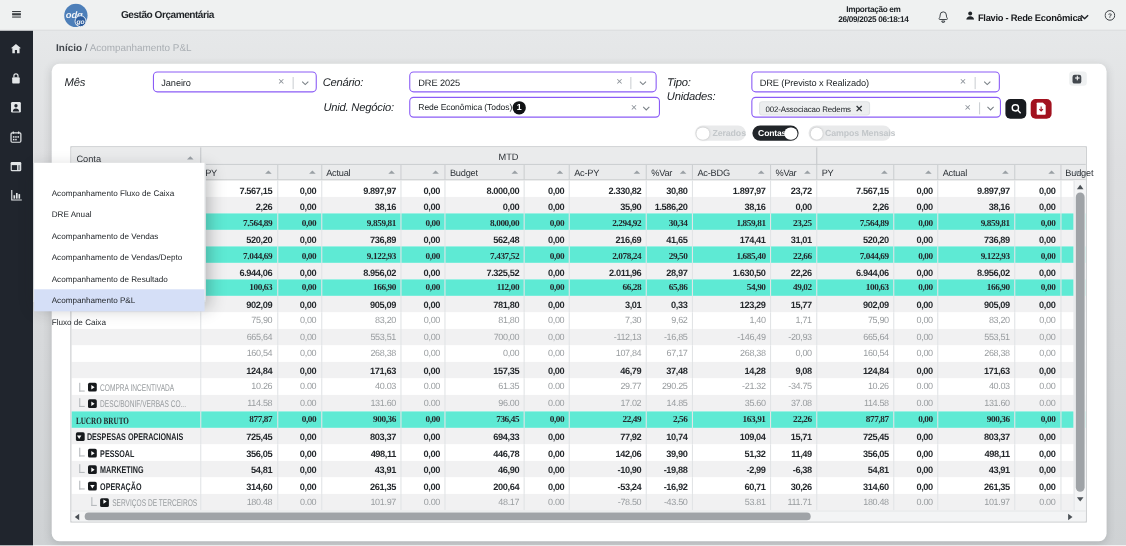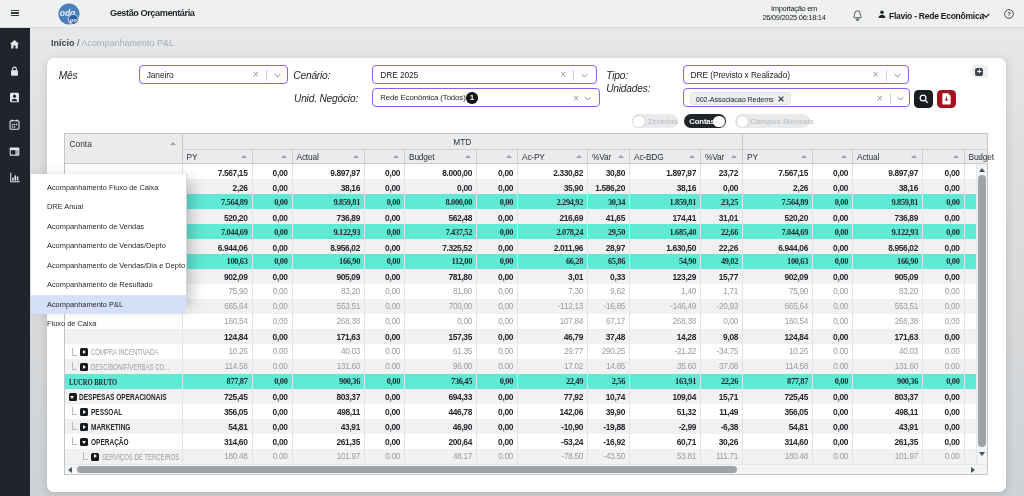--- a/index.html
+++ b/index.html
@@ -6,21 +6,21 @@
 html,body{width:1024px;height:496px;overflow:hidden;font-family:"Liberation Sans",sans-serif;}
 body{position:relative;background:#fff;}
 #stage{position:absolute;inset:0;width:1024px;height:496px;}
 .abs{position:absolute;}
 
 
 #nav{position:absolute;left:0;top:0;width:1024px;height:28px;background:#eff1f1;border-bottom:1px solid #d9dbdc;}
 #ham{position:absolute;left:11px;top:10px;width:7.5px;height:6.5px;}
 #ham i{display:block;height:1.2px;background:#383c40;margin-bottom:1.3px;}
 #brand{position:absolute;left:110px;top:8px;font-size:9.2px;font-weight:bold;letter-spacing:-0.45px;color:#1f2327;}
-#imp{position:absolute;right:200px;top:4px;width:120px;text-align:center;font-size:7.5px;letter-spacing:-0.3px;font-weight:normal;color:#212529;line-height:9px;}
+#imp{position:absolute;right:200px;top:4px;width:120px;text-align:center;font-size:7.5px;letter-spacing:-0.3px;font-weight:bold;color:#212529;line-height:9px;}
 #uname{position:absolute;left:889px;top:10.5px;font-size:8.5px;font-weight:bold;color:#16181b;letter-spacing:-0.25px;}
 
 
 #pagebg{position:absolute;left:0;top:28px;width:1024px;height:468px;background:linear-gradient(180deg,#e6e8e9 0%,#dedfe1 25%,#d7d9db 60%,#cfd2d4 100%);}
 #crumb{position:absolute;left:51px;top:37.5px;font-size:9px;color:#494f54;}
 #crumb b{font-weight:bold;color:#41464b;}
 #crumb span{color:#a9aeb3;}
 
 
 #side{position:absolute;left:0;top:28px;width:30px;height:468px;background:#20252d;}
@@ -95,21 +95,21 @@
 #vsb{position:absolute;right:0;top:30.2px;width:11.5px;height:299.7px;background:#f3f4f5;border-left:1px solid #e4e6e8;}
 #vsb .thumb{position:absolute;left:1.7px;top:11px;width:7.5px;height:272px;background:#9fa3a7;border-radius:4px;}
 #vsb .up{position:absolute;left:2.8px;top:3.5px;width:0;height:0;border-left:3px solid transparent;border-right:3px solid transparent;border-bottom:4px solid #4c5257;}
 #vsb .dn{position:absolute;left:2.8px;bottom:8px;width:0;height:0;border-left:3px solid transparent;border-right:3px solid transparent;border-top:4px solid #4c5257;}
 #hsb{position:absolute;left:0;bottom:0;width:922.5px;height:9.5px;background:#f3f4f5;border-top:1px solid #e4e6e8;}
 #hsb .thumb{position:absolute;left:12px;top:1.2px;width:660px;height:6.8px;background:#9fa3a7;border-radius:3.5px;}
 #hsb .lf{position:absolute;left:3.5px;top:1.5px;width:0;height:0;border-top:3px solid transparent;border-bottom:3px solid transparent;border-right:4px solid #4c5257;}
 #hsb .rt{position:absolute;right:12px;top:1.5px;width:0;height:0;border-top:3px solid transparent;border-bottom:3px solid transparent;border-left:4px solid #4c5257;}
 
 
-#menu{position:absolute;left:30px;top:174px;width:157px;height:126px;background:#fff;border:1px solid #d4d7da;border-top:none;box-shadow:3px 6px 14px rgba(30,34,38,.30);padding-top:4px;z-index:50;}
+#menu{position:absolute;left:30px;top:148px;width:157px;height:126px;background:#fff;border:1px solid #d4d7da;border-top:none;box-shadow:3px 6px 14px rgba(30,34,38,.30);padding-top:18px;z-index:50;}
 .mi{height:19.45px;line-height:19.45px;padding-left:16px;font-size:7.4px;color:#23272b;white-space:nowrap;}
 .mi.sel{background:#d5dff7;}
 </style></head>
 <body>
 <div id="stage">
 
 <div id="pagebg"></div>
 
 <div id="nav">
   <div id="ham">
@@ -711,18 +711,17 @@
           <span class="rt"></span>
         </div>
   </div>
 </div>
 
 <div id="menu">
 <div class="mi">Acompanhamento Fluxo de Caixa</div>
 <div class="mi">DRE Anual</div>
 <div class="mi">Acompanhamento de Vendas</div>
 <div class="mi">Acompanhamento de Vendas/Depto</div>
-<div class="mi">Acompanhamento de Vendas/Dia e Depto</div>
 <div class="mi">Acompanhamento de Resultado</div>
 <div class="mi sel">Acompanhamento P&amp;L</div>
 <div class="mi">Fluxo de Caixa</div>
 </div>
 
 </div>
 </body></html>

